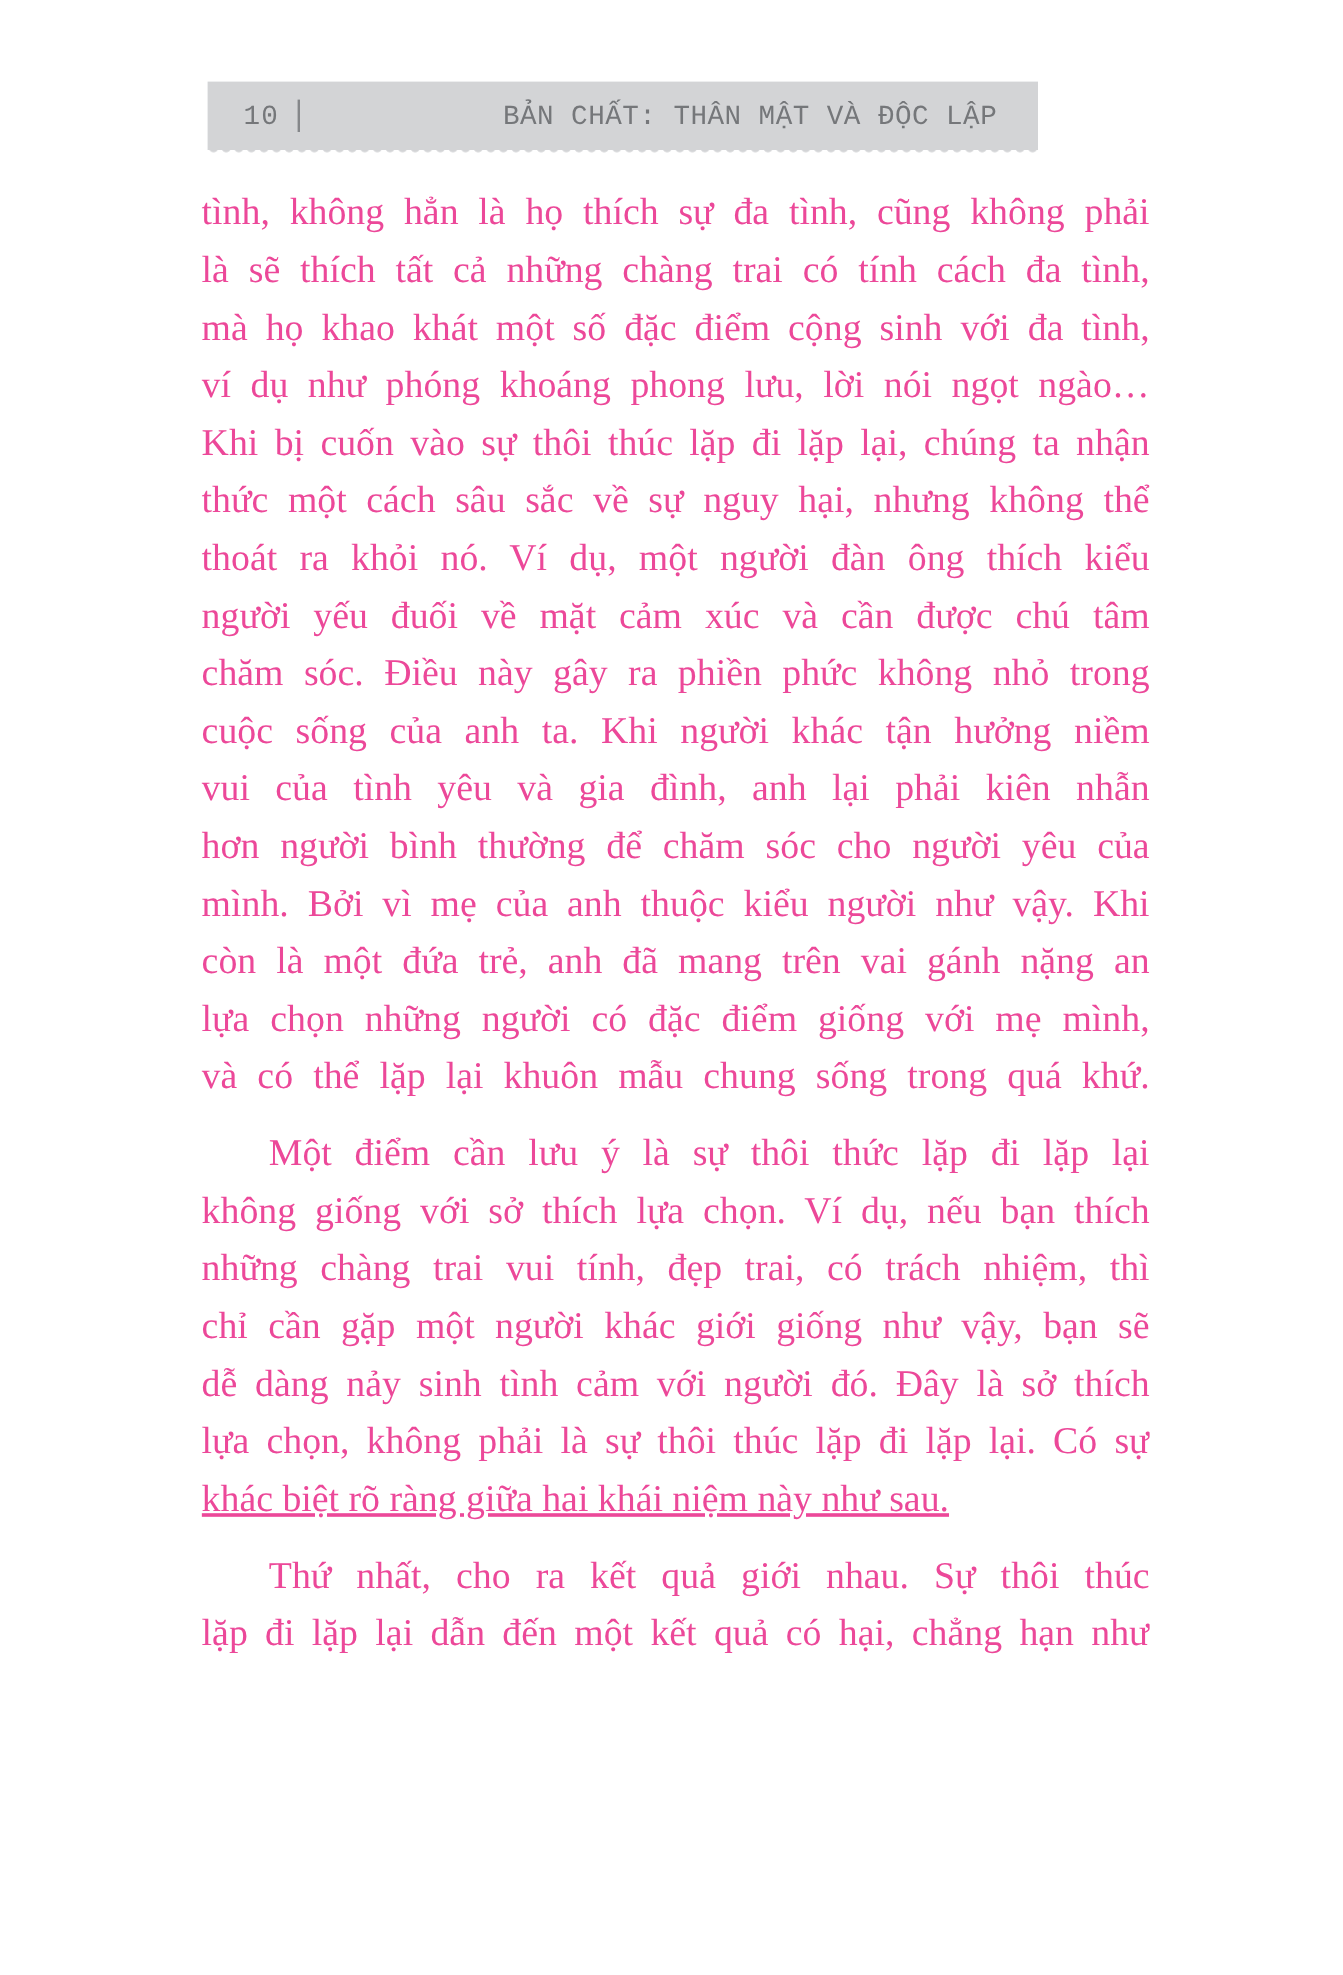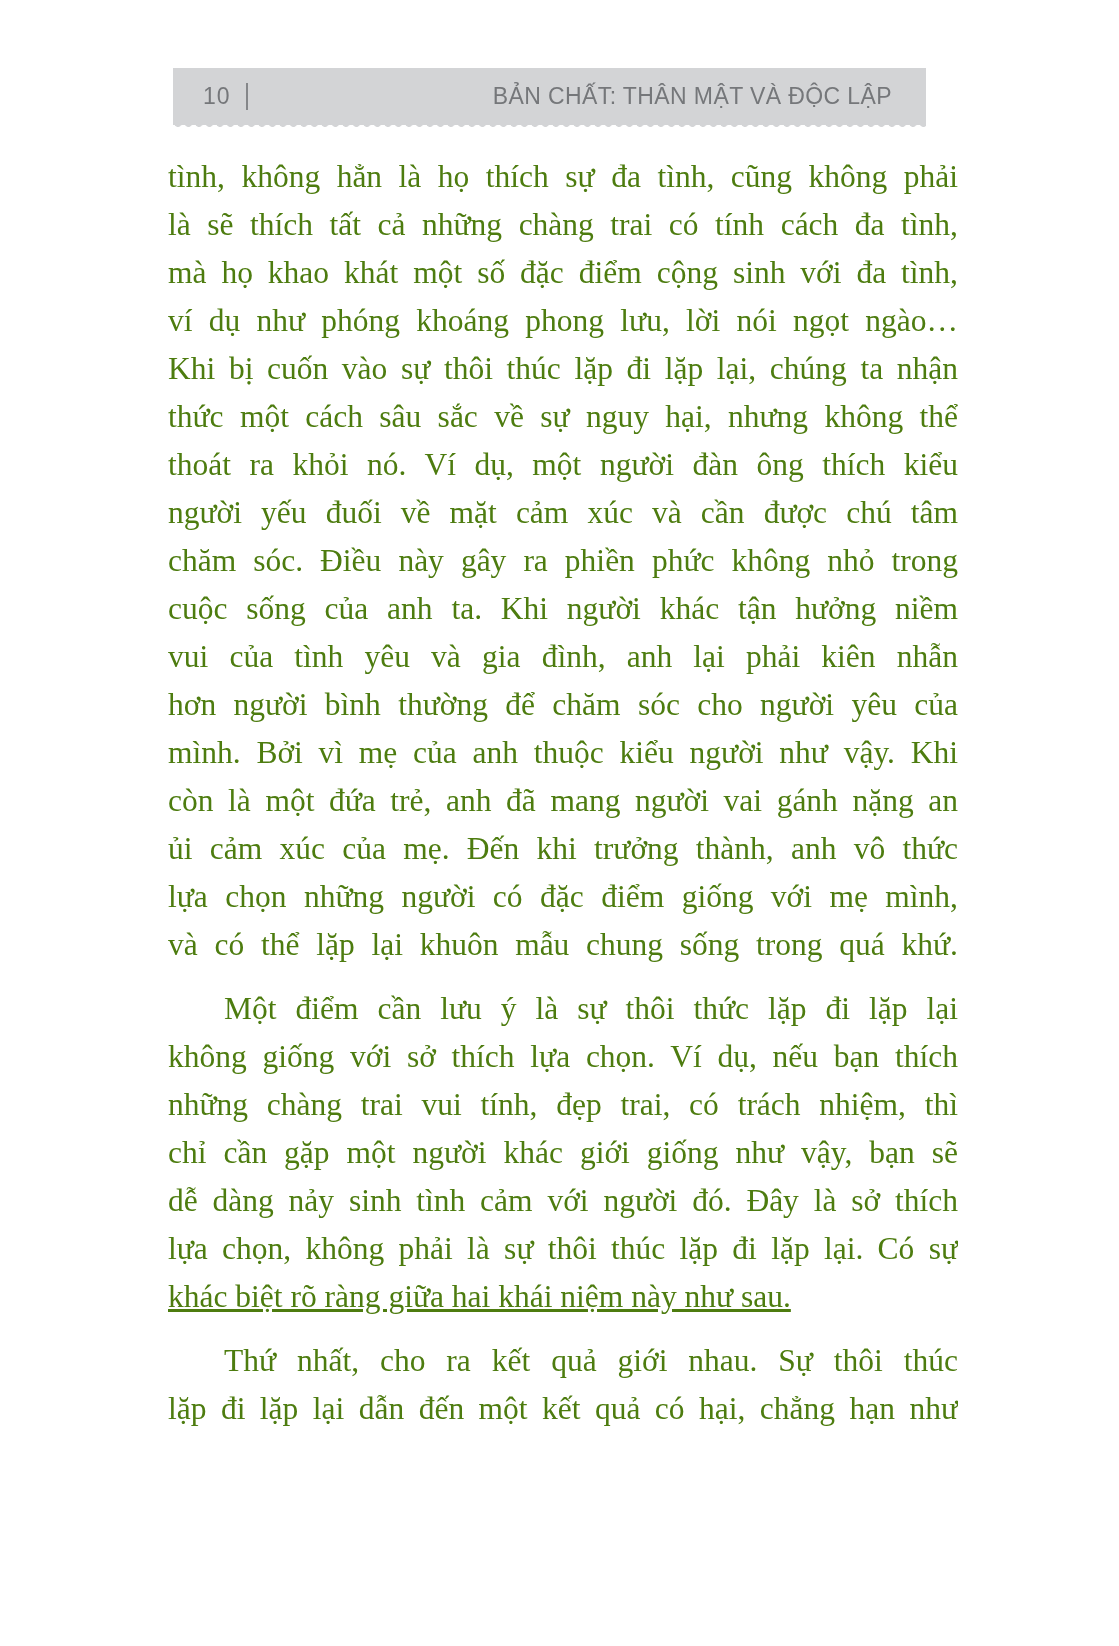--- a/index.html
+++ b/index.html
@@ -14,29 +14,29 @@
     background: #ffffff;
     overflow: hidden;
     font-family: "Liberation Serif", serif;
   }
 
   
   .header-bar {
     position: absolute;
     left: 173px;
     top: 68px;
-    width: 753px;
+    width: 692px;
     height: 57px;
     background: #d3d4d6;
     display: flex;
     align-items: center;
     justify-content: space-between;
     padding: 0 34px 0 30px;
     box-sizing: border-box;
-    font-family: Liberation Sans, sans-serif;
+    font-family: Liberation Mono, monospace;
     color: #75777a;
   }
   
   .header-bar::after {
     content: "";
     position: absolute;
     left: 0;
     right: 0;
     bottom: -4px;
     height: 5px;
@@ -66,21 +66,21 @@
   }
 
   
   .body-text {
     position: absolute;
     left: 168px;
     top: 153px;
     width: 790px;
     font-size: 31.5px;
     line-height: 48px;
-    color: #4d7c0f;
+    color: #ec4899;
   }
   .paragraph {
     margin: 0 0 16px 0;
   }
   .text-line {
     text-align: justify;
     text-align-last: justify;
     height: 48px;
     overflow: hidden;
     white-space: normal;
@@ -114,22 +114,21 @@
         <div class="text-line">ví dụ như phóng khoáng phong lưu, lời nói ngọt ngào…</div>
         <div class="text-line">Khi bị cuốn vào sự thôi thúc lặp đi lặp lại, chúng ta nhận</div>
         <div class="text-line">thức một cách sâu sắc về sự nguy hại, nhưng không thể</div>
         <div class="text-line">thoát ra khỏi nó. Ví dụ, một người đàn ông thích kiểu</div>
         <div class="text-line">người yếu đuối về mặt cảm xúc và cần được chú tâm</div>
         <div class="text-line">chăm sóc. Điều này gây ra phiền phức không nhỏ trong</div>
         <div class="text-line">cuộc sống của anh ta. Khi người khác tận hưởng niềm</div>
         <div class="text-line">vui của tình yêu và gia đình, anh lại phải kiên nhẫn</div>
         <div class="text-line">hơn người bình thường để chăm sóc cho người yêu của</div>
         <div class="text-line">mình. Bởi vì mẹ của anh thuộc kiểu người như vậy. Khi</div>
-        <div class="text-line">còn là một đứa trẻ, anh đã mang người vai gánh nặng an</div>
-        <div class="text-line">ủi cảm xúc của mẹ. Đến khi trưởng thành, anh vô thức</div>
+        <div class="text-line">còn là một đứa trẻ, anh đã mang trên vai gánh nặng an</div>
         <div class="text-line">lựa chọn những người có đặc điểm giống với mẹ mình,</div>
         <div class="text-line">và có thể lặp lại khuôn mẫu chung sống trong quá khứ.</div>
       </div>
       <div class="paragraph">
         <div class="text-line indent">Một điểm cần lưu ý là sự thôi thức lặp đi lặp lại</div>
         <div class="text-line">không giống với sở thích lựa chọn. Ví dụ, nếu bạn thích</div>
         <div class="text-line">những chàng trai vui tính, đẹp trai, có trách nhiệm, thì</div>
         <div class="text-line">chỉ cần gặp một người khác giới giống như vậy, bạn sẽ</div>
         <div class="text-line">dễ dàng nảy sinh tình cảm với người đó. Đây là sở thích</div>
         <div class="text-line">lựa chọn, không phải là sự thôi thúc lặp đi lặp lại. Có sự</div>

